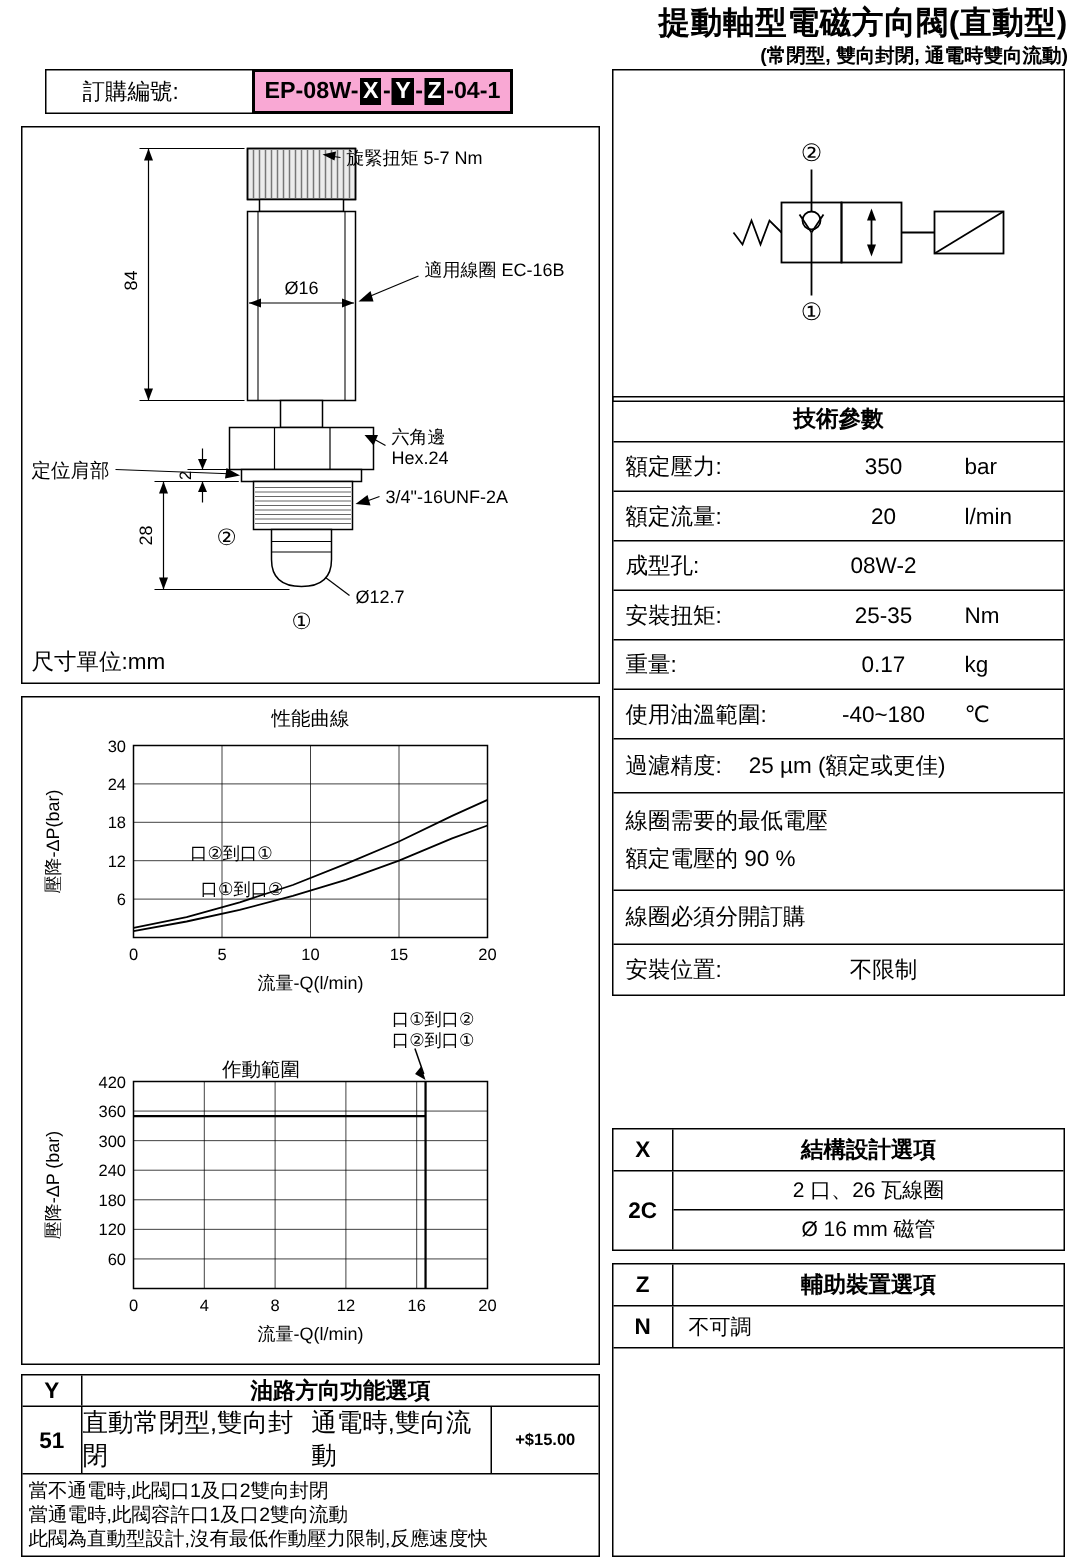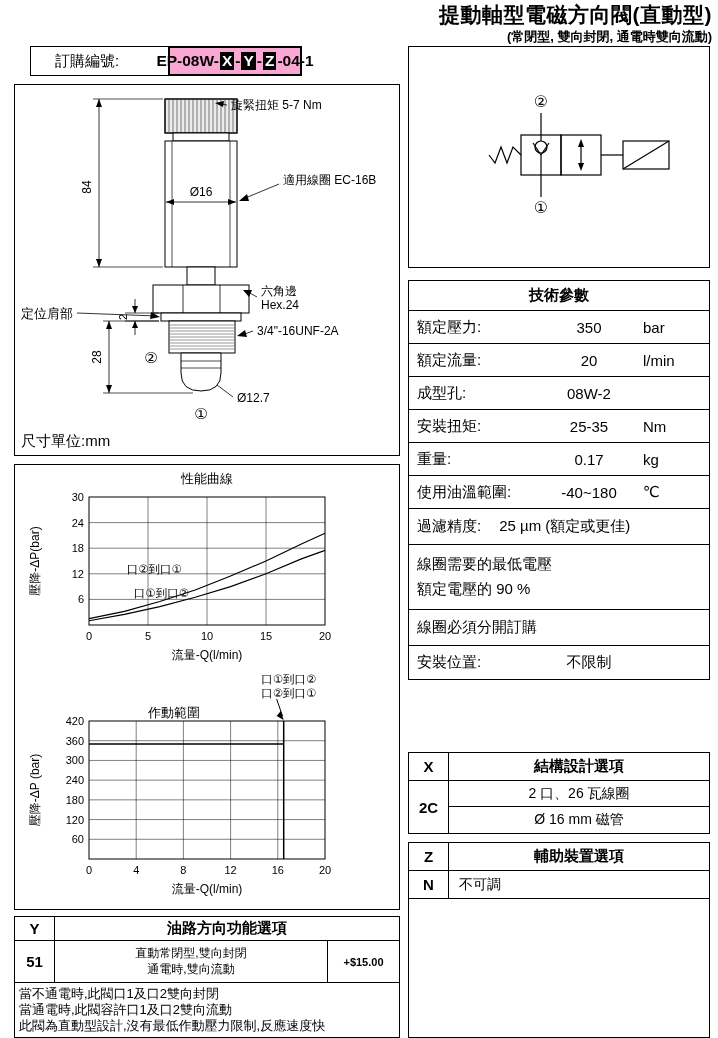--- a/index.html
+++ b/index.html
@@ -7,21 +7,21 @@
   .page{position:relative;width:718px;height:1038px;background:#fff;color:#000;
         font-family:"Liberation Sans","DejaVu Sans",sans-serif;overflow:hidden}
   .abs{position:absolute}
   .box{border:1px solid #000}
   svg{display:block}
   svg text{font-family:"Liberation Sans","DejaVu Sans",sans-serif;fill:#000}
 
   #title-main{right:6px;top:1px;font-size:21px;font-weight:bold;letter-spacing:.5px}
   #title-sub{right:6px;top:28px;font-size:13px;font-weight:bold}
 
-  #order{left:30px;top:46px;width:272px;height:30px;display:flex;align-items:center}
+  #order{left:30px;top:46px;width:312px;height:30px;display:flex;align-items:center}
   #order-label{padding-left:24px;font-size:15px}
   #order-code{position:absolute;left:137px;top:-1px;height:30px;right:-1px;border:2px solid #000;
               display:flex;align-items:center;justify-content:center;font-weight:bold;
               font-size:15.5px;background:#f9a8d4;white-space:nowrap}
   .chip{background:#000;color:#fff;padding:0 2px;margin:0 1px}
 
   #drawing-box{left:14px;top:84px;width:386px;height:372px}
   #unit-note{position:absolute;left:6px;bottom:4px;font-size:15px}
 
   #charts-box{left:14px;top:464px;width:386px;height:446px}
@@ -29,29 +29,29 @@
   #chart2-svg{position:absolute;left:10px;top:204px}
 
   .tbl-head{display:flex;border-bottom:1px solid #000;font-weight:bold}
   .keycell{flex:0 0 40px;border-right:1px solid #000;display:flex;align-items:center;
            justify-content:center;font-weight:bold;font-size:15px}
   .headtitle{flex:1;display:flex;align-items:center;justify-content:center}
 
   #ybox{left:14px;top:916px;width:386px;height:122px;display:flex;flex-direction:column}
   #ybox .tbl-head{height:26px;font-size:15px}
   #yrow{display:flex;border-bottom:1px solid #000;height:46px}
-  #yrow-content{flex:1;display:flex;flex-direction:column;align-items:center;justify-content:center;
-                font-size:12px;line-height:1.3}
+  #yrow-content{flex:1;display:flex;align-items:center;justify-content:flex-end;
+                font-size:17px;line-height:1.3}
   #yprice{flex:0 0 72px;border-left:1px solid #000;display:flex;align-items:center;
           justify-content:center;font-weight:bold;font-size:11px}
   #ynotes{flex:1;padding:3px 4px;font-size:13px;line-height:1.22}
 
   #symbol-box{left:408px;top:46px;width:302px;height:222px}
 
-  #specs-box{left:408px;top:280px;width:302px}
+  #specs-box{left:408px;top:264px;width:302px}
   .specs-header{height:30px;display:flex;align-items:center;justify-content:center;
                 font-weight:bold;font-size:15px;border-bottom:1px solid #000}
   .srow{display:flex;align-items:center;height:33px;border-bottom:1px solid #000;
         padding:0 8px;font-size:15px}
   .srow.last{border-bottom:none}
   .slabel{flex:0 0 118px}
   .sval{flex:1;text-align:center}
   .sunit{flex:0 0 58px}
   .sblock{border-bottom:1px solid #000;padding:7px 8px;font-size:15px;line-height:1.65}
   .srow-left{height:36px;display:flex;align-items:center;padding:0 8px;font-size:15px;

